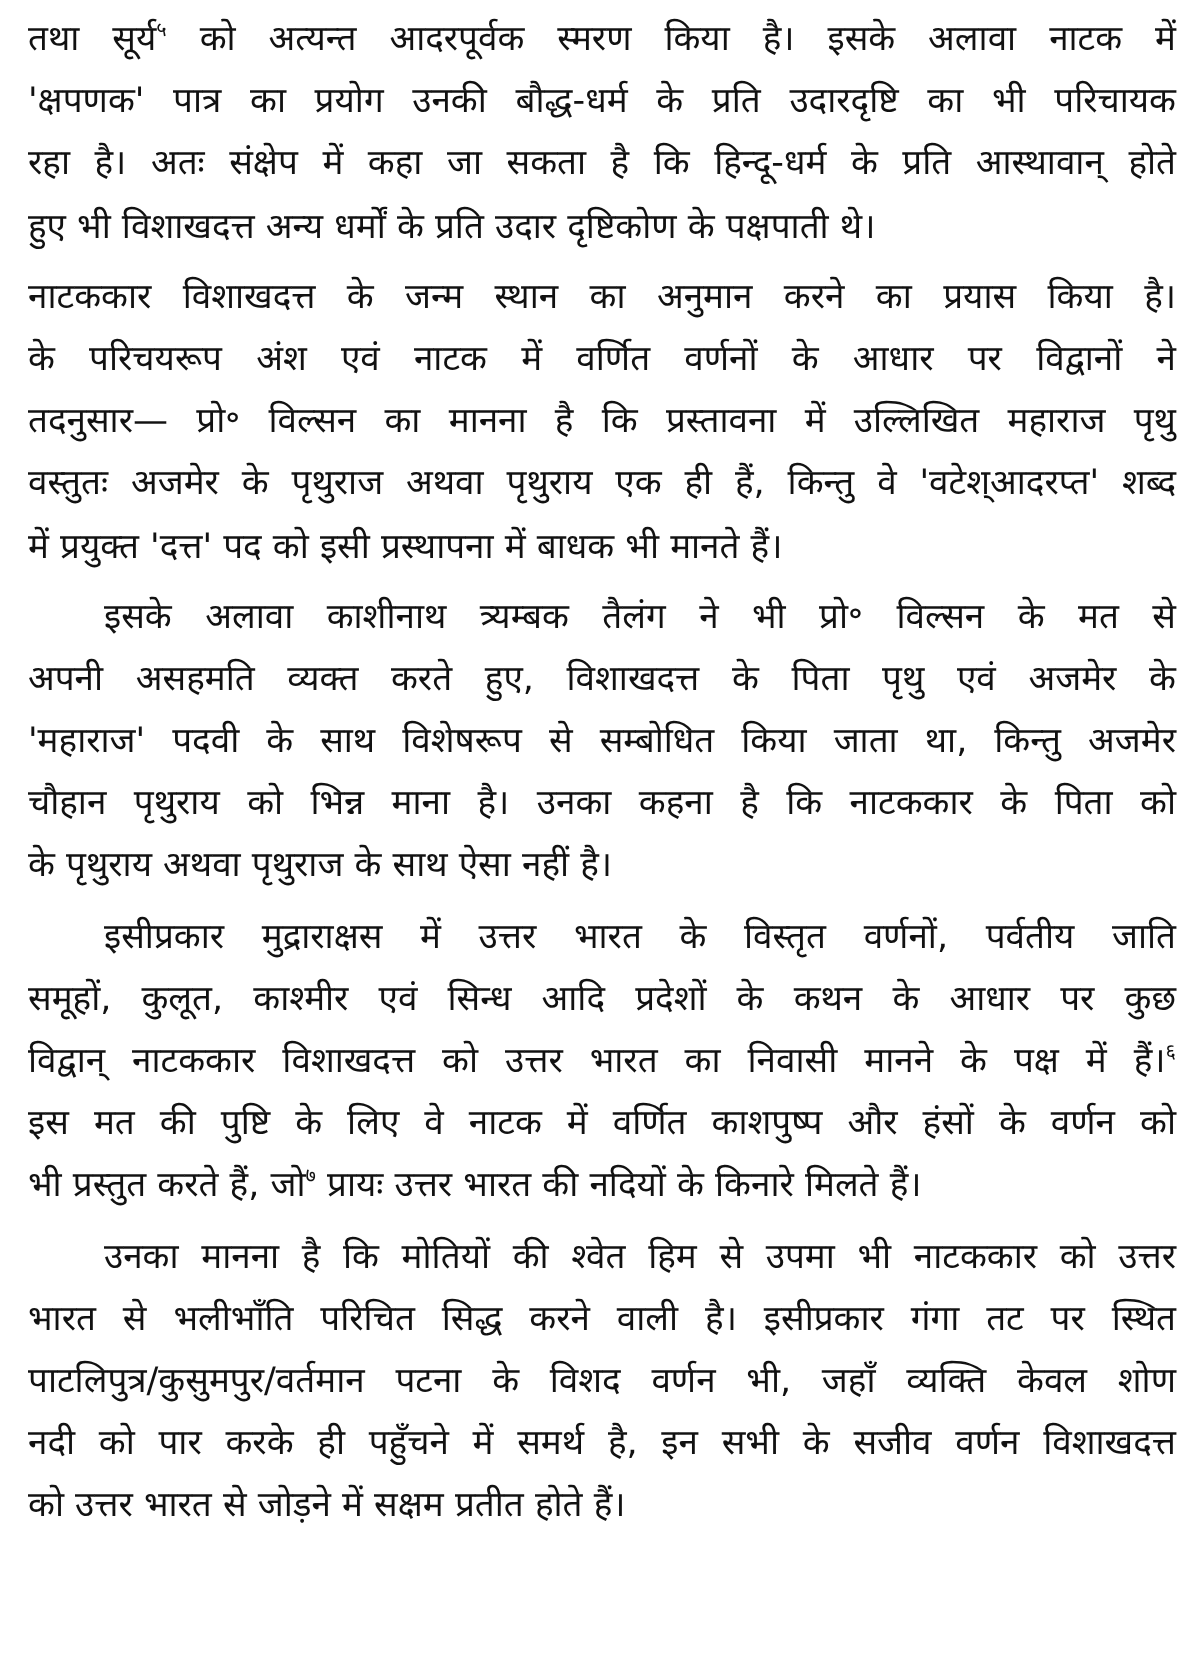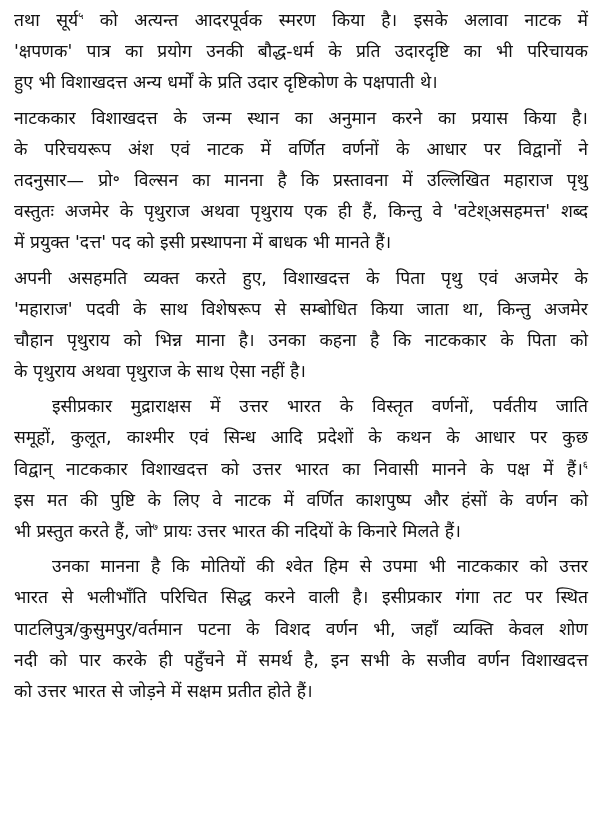--- a/index.html
+++ b/index.html
@@ -52,36 +52,38 @@
     }
   </style>
 </head>
 <body>
 
 <div class="page">
 
   <div>
     <div class="line"><span>तथा सूर्य</span><sup class="fn">५</sup><span> को अत्यन्त आदरपूर्वक स्मरण किया है। इसके अलावा नाटक में</span></div>
     <div class="line">'क्षपणक' पात्र का प्रयोग उनकी बौद्ध-धर्म के प्रति उदारदृष्टि का भी परिचायक</div>
+    <div class="line">रहा है। अतः संक्षेप में कहा जा सकता है कि हिन्दू-धर्म के प्रति आस्थावान् होते</div>
     <div class="line last">हुए भी विशाखदत्त अन्य धर्मों के प्रति उदार दृष्टिकोण के पक्षपाती थे।</div>
   </div>
 
   <div class="para-gap"></div>
 
   <div>
     <div class="line">नाटककार विशाखदत्त के जन्म स्थान का अनुमान करने का प्रयास किया है।</div>
     <div class="line">के परिचयरूप अंश एवं नाटक में वर्णित वर्णनों के आधार पर विद्वानों ने</div>
     <div class="line">तदनुसार— प्रो॰ विल्सन का मानना है कि प्रस्तावना में उल्लिखित महाराज पृथु</div>
-    <div class="line">वस्तुतः अजमेर के पृथुराज अथवा पृथुराय एक ही हैं, किन्तु वे 'वटेश्असहमत्त' शब्द</div>
+    <div class="line">वस्तुतः अजमेर के पृथुराज अथवा पृथुराय एक ही हैं, किन्तु वे 'वटेश्आदरप्त' शब्द</div>
     <div class="line last">में प्रयुक्त 'दत्त' पद को इसी प्रस्थापना में बाधक भी मानते हैं।</div>
   </div>
 
   <div class="para-gap"></div>
 
   <div>
+    <div class="line indent">इसके अलावा काशीनाथ त्र्यम्बक तैलंग ने भी प्रो॰ विल्सन के मत से</div>
     <div class="line">अपनी असहमति व्यक्त करते हुए, विशाखदत्त के पिता पृथु एवं अजमेर के</div>
     <div class="line">'महाराज' पदवी के साथ विशेषरूप से सम्बोधित किया जाता था, किन्तु अजमेर</div>
     <div class="line">चौहान पृथुराय को भिन्न माना है। उनका कहना है कि नाटककार के पिता को</div>
     <div class="line last">के पृथुराय अथवा पृथुराज के साथ ऐसा नहीं है।</div>
   </div>
 
   <div class="para-gap"></div>
 
   <div>
     <div class="line indent">इसीप्रकार मुद्राराक्षस में उत्तर भारत के विस्तृत वर्णनों, पर्वतीय जाति</div>

